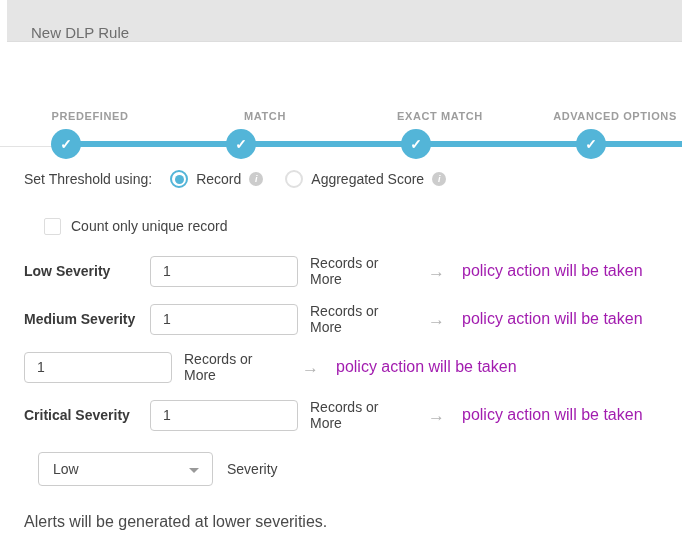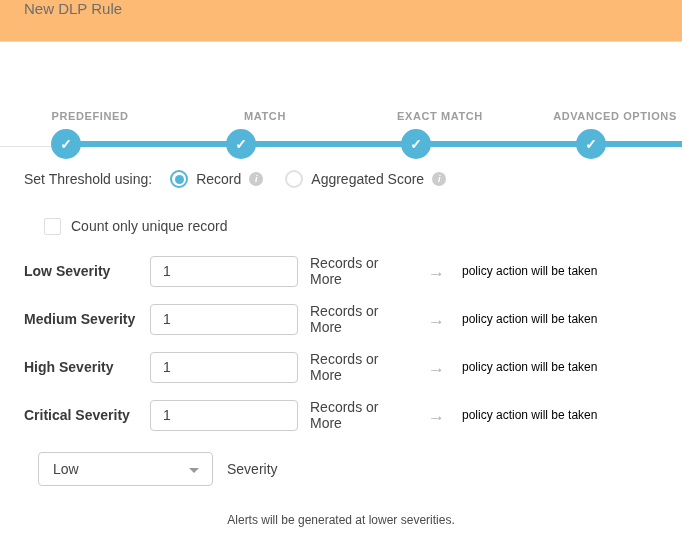--- a/index.html
+++ b/index.html
@@ -6,23 +6,23 @@
   html, body { margin: 0; padding: 0; }
   body {
     width: 682px; height: 540px; overflow: hidden;
     background: #ffffff;
     font-family: "Liberation Sans", sans-serif;
     color: #444444;
   }
 
   
   .header {
-    height: 42px; background: #fdba74;
+    height: 42px; background: #e5e5e5;
     border-bottom: 1px solid #dddddd;
-    display: flex; align-items: flex-start; padding: 0 24px;
+    display: flex; align-items: flex-end; padding: 0 24px; margin-left: 7px;
   }
   .header-title { font-size: 15px; color: #6e6e6e; }
 
   
   .stepper { position: relative; height: 105px; border-bottom: 1px solid #e3e3e3; background: #fff; }
   .stepper-track {
     position: absolute; left: 66px; right: 0; top: 99px; height: 6px;
     background: #53b5d8;
   }
   .step { position: absolute; top: 0; width: 0; }
@@ -74,39 +74,39 @@
   .sev-section { margin-top: 8px; }
   .sev-row { display: flex; align-items: center; height: 48px; }
   .sev-label { width: 126px; font-size: 14px; font-weight: 700; color: #3a3a3a; flex: 0 0 auto; }
   .sev-input {
     width: 148px; height: 31px; border: 1px solid #cccccc; border-radius: 4px;
     padding: 0 12px; font-size: 14px; color: #444;
     font-family: "Liberation Sans", sans-serif; outline: none;
   }
   .sev-unit { margin-left: 12px; width: 100px; font-size: 14px; color: #444; flex: 0 0 auto; }
   .sev-arrow { margin-left: 18px; color: #b3b3b3; font-size: 17px; line-height: 1; }
-  .sev-action { margin-left: 17px; font-size: 12px; color: #000000; }
+  .sev-action { margin-left: 17px; font-size: 16px; color: #a21caf; }
 
   .policy-row { margin-top: 12px; display: flex; align-items: center; font-size: 14px; height: 36px; }
   .policy-prefix { color: #444; }
   .select-box {
     width: 175px; height: 34px; border: 1px solid #cccccc; border-radius: 4px;
     margin-left: 14px; padding: 8px 14px; display: flex; align-items: center;
     position: relative; background: #fff; cursor: default;
   }
   .select-value { font-size: 14px; color: #444; }
   .select-caret {
     position: absolute; right: 13px; top: 15px;
     width: 0; height: 0;
     border-left: 5px solid transparent; border-right: 5px solid transparent;
     border-top: 5px solid #999999;
   }
   .policy-suffix { margin-left: 14px; color: #444; }
 
-  .footnote { margin-top: 26px; font-size: 12px; color: #4a4a4a; text-align: center; }
+  .footnote { margin-top: 26px; font-size: 16px; color: #4a4a4a; }
 </style>
 </head>
 <body>
 
 <div class="header">
   <span class="header-title">New DLP Rule</span>
 </div>
 
 <div class="stepper">
   <div class="stepper-track"></div>
@@ -166,21 +166,20 @@
 
     <div class="sev-row">
       <span class="sev-label">Medium Severity</span>
       <input class="sev-input" type="text" value="1" style="">
       <span class="sev-unit">Records or More</span>
       <span class="sev-arrow">→</span>
       <span class="sev-action">policy action will be taken</span>
     </div>
 
     <div class="sev-row">
-      <span class="sev-label">High Severity</span>
       <input class="sev-input" type="text" value="1" style="">
       <span class="sev-unit">Records or More</span>
       <span class="sev-arrow">→</span>
       <span class="sev-action">policy action will be taken</span>
     </div>
 
     <div class="sev-row">
       <span class="sev-label">Critical Severity</span>
       <input class="sev-input" type="text" value="1" style="">
       <span class="sev-unit">Records or More</span>

